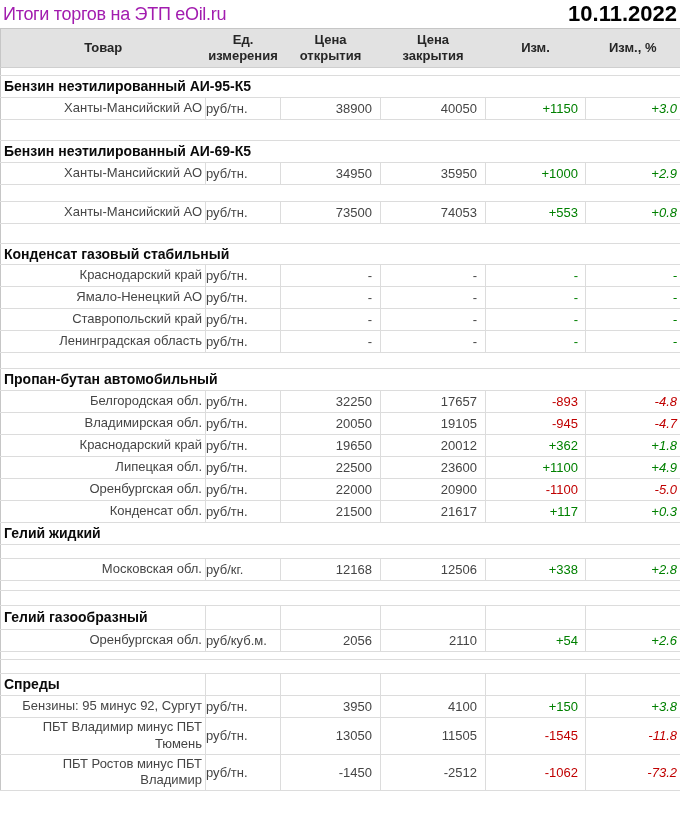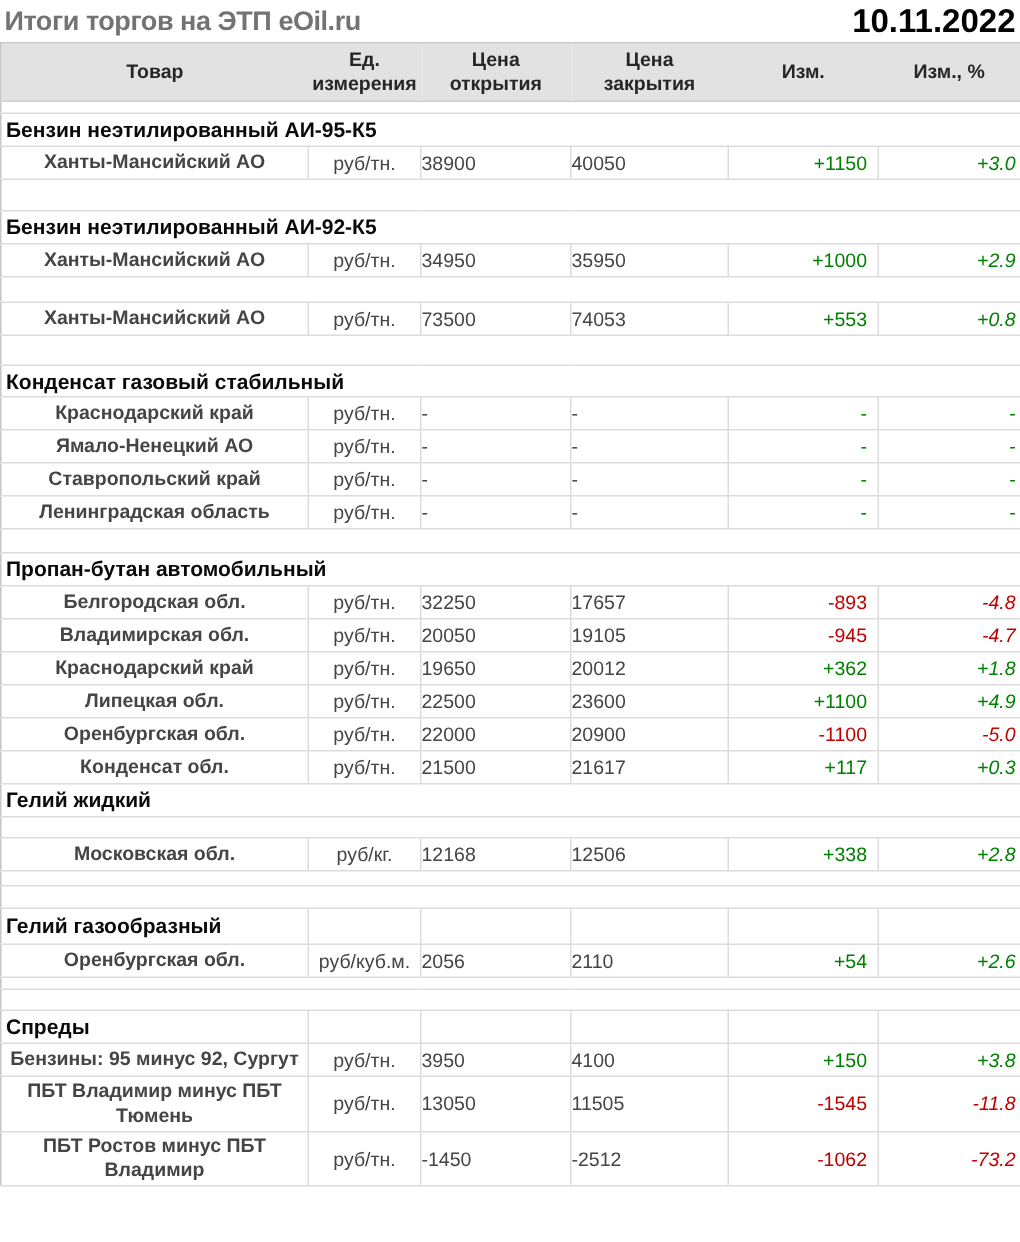--- a/index.html
+++ b/index.html
@@ -5,38 +5,38 @@
   html,body{margin:0;padding:0;}
   body{
     width:680px;height:828px;overflow:hidden;background:#ffffff;
     font-family:"Liberation Sans",sans-serif;
     -webkit-font-smoothing:antialiased;
   }
   .titlebar{
     display:flex;justify-content:space-between;align-items:center;
     height:28px;padding:0 3px 0 3px;box-sizing:border-box;
   }
-  .title{font-weight:bold;font-size:18px;color:#737373;letter-spacing:-0.3px;}
+  .title{font-weight:normal;font-size:18px;color:#a21caf;letter-spacing:-0.3px;}
   .date{font-weight:bold;font-size:22px;color:#000;}
   table{
     width:680px;border-collapse:collapse;table-layout:fixed;
     border:1px solid #c6c6c6;
   }
   thead th{
     background:var(--hdrbg,#e2e2e2);
     font-size:13px;font-weight:bold;color:#262626;text-align:center;
     vertical-align:middle;height:36px;white-space:pre-line;line-height:1.22;
     padding:1px 0;border-bottom:1px solid #cfcfcf;
   }
   td{font-size:13px;color:#454545;padding:0;vertical-align:middle;box-sizing:border-box;}
   tr.data td{border-top:1px solid #dcdcdc;border-bottom:1px solid #dcdcdc;height:22px;}
   td.vline{border-left:1px solid #dcdcdc;}
-  td.name{text-align:center;padding:1px 3px 1px 3px;line-height:1.3;font-weight:bold;}
-  td.unit{text-align:center;}
-  td.num{text-align:left;padding-right:8px;margin-left:46px;}
+  td.name{text-align:right;padding:1px 3px 1px 3px;line-height:1.3;}
+  td.unit{text-align:left;}
+  td.num{text-align:right;padding-right:8px;margin-left:46px;}
   td.chg{text-align:right;padding-right:7px;}
   td.pct{text-align:right;padding-right:3px;font-style:italic;}
   .pos{color:var(--pos,#008000);}
   .neg{color:var(--neg,#c00000);}
   tr.section td{
     border-top:1px solid #dcdcdc;border-bottom:1px solid #dcdcdc;
     font-weight:bold;font-size:14px;color:#0a0a0a;
     padding:2px 2px 2px 3px;height:17px;line-height:1.2;
   }
   tr.gap td{border:none;}
@@ -94,21 +94,21 @@
       </tr>
       <tr class="gap">
         <td style="height: 21px;"></td>
         <td style="height: 21px;"></td>
         <td style="height: 21px;"></td>
         <td style="height: 21px;"></td>
         <td style="height: 21px;"></td>
         <td style="height: 21px;"></td>
       </tr>
       <tr class="section">
-        <td colspan="6">Бензин неэтилированный АИ-92-К5</td>
+        <td colspan="6">Бензин неэтилированный АИ-69-К5</td>
       </tr>
       <tr class="data">
         <td class="name">Ханты-Мансийский АО</td>
         <td class="unit vline">руб/тн.</td>
         <td class="num vline">34950</td>
         <td class="num vline">35950</td>
         <td class="chg vline pos">+1000</td>
         <td class="pct vline pos">+2.9</td>
       </tr>
       <tr class="gap">

